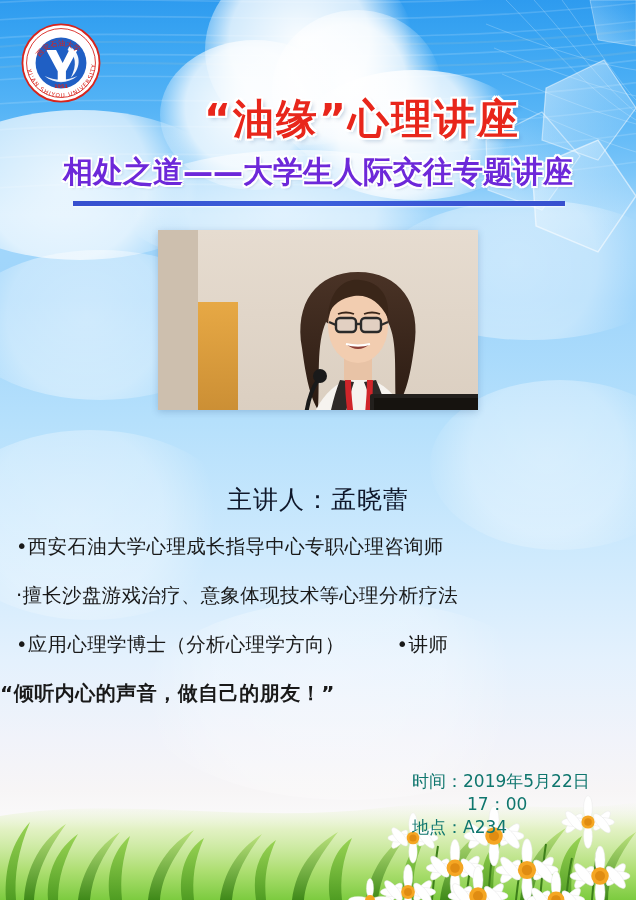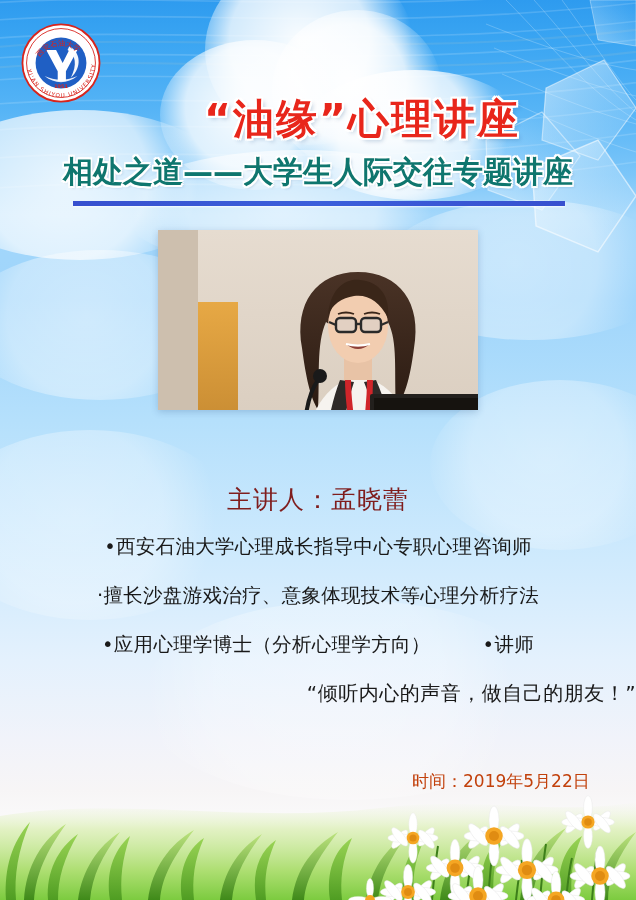--- a/index.html
+++ b/index.html
@@ -80,21 +80,21 @@
       -2px -2px 0 #fff, 2px -2px 0 #fff, -2px 2px 0 #fff, 2px 2px 0 #fff,
       -2px 0 0 #fff, 2px 0 0 #fff, 0 -2px 0 #fff, 0 2px 0 #fff,
       3px 3px 4px rgba(0,60,120,.25);
     white-space:nowrap;
     margin-left:44px;
   }
   .title-sub{
     position:absolute; left:0; top:152px; width:636px;
     text-align:center;
     font-size:30px; font-weight:bold; letter-spacing:0px;
-    color:#0f766e;
+    color:#6d28d9;
     text-shadow:
       -1.6px -1.6px 0 #fff, 1.6px -1.6px 0 #fff, -1.6px 1.6px 0 #fff, 1.6px 1.6px 0 #fff,
       -1.6px 0 0 #fff, 1.6px 0 0 #fff, 0 -1.6px 0 #fff, 0 1.6px 0 #fff,
       2px 2px 3px rgba(0,60,120,.22);
     white-space:nowrap;
   }
   .rule{
     position:absolute; left:73px; top:201px; width:492px; height:5px;
     background:linear-gradient(to right,#3750cf,#3b5fdb 50%,#3750cf);
     box-shadow:0 1px 2px rgba(255,255,255,.75);
@@ -106,45 +106,46 @@
     overflow:hidden;
     box-shadow:0 2px 7px rgba(30,70,120,.22);
     background:#cdbfae;
     padding-left:40px;
   }
 
   
   .speaker{
     position:absolute; left:0; top:483px; width:636px;
     text-align:center;
-    font-size:25px; color:#7f1d1d; letter-spacing:1px;
+    font-size:25px; color:#0f172a; letter-spacing:1px;
   }
   .bullets{
     position:absolute; left:0; top:533px; width:636px;
   }
   .bullet{
-    text-align:center;
     font-size:19.5px;
     color:#191919;
     letter-spacing:0.3px;
     margin-bottom:22px;
     white-space:pre;
+    padding-left:16px;
   }
   .quote{
-    text-align:right;
+    text-align:left;
     font-size:20px;
     color:#191919;
     letter-spacing:0.5px;
     margin-top:4px;
+    font-weight:bold;
   }
 
   
   .info{
     position:absolute; left:412px; top:770px; width:224px;
-    font-size:17px; color:#c2410c;
+    font-size:17px; color:#0f766e;
     line-height:1.36;
     white-space:nowrap;
   }
   .info .line{ display:block; }
   .info .indent{ padding-left:55px; }
 </style>
 </head>
 <body>
 
 <div id="poster">
@@ -505,15 +506,17 @@
           <ellipse cx="0" cy="13" rx="4" ry="11"></ellipse>
             <ellipse cx="-13" cy="0" rx="11" ry="4"></ellipse>
         </g>
         <circle r="5.5" fill="#f5a623"></circle>
       </g>
     </g>
   </svg>
 
   <div class="info">
     <span class="line"><span>时间：</span><span>2019年5月22日</span></span>
+    <span class="line indent">17：00</span>
+    <span class="line"><span>地点：</span><span>A234</span></span>
   </div>
 
 </div>
 
 </body></html>

